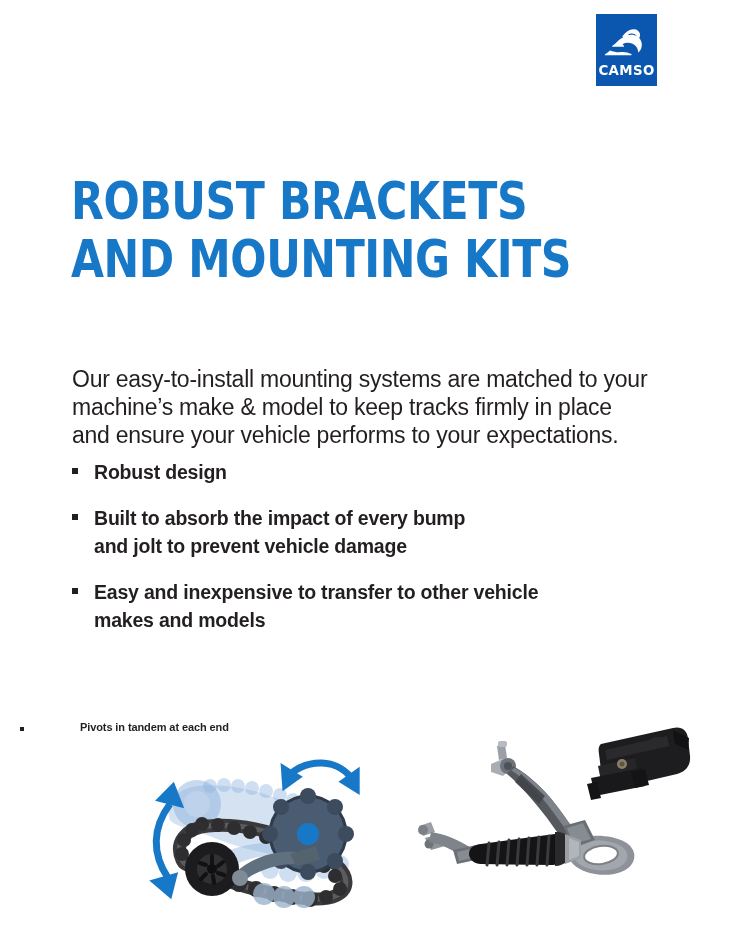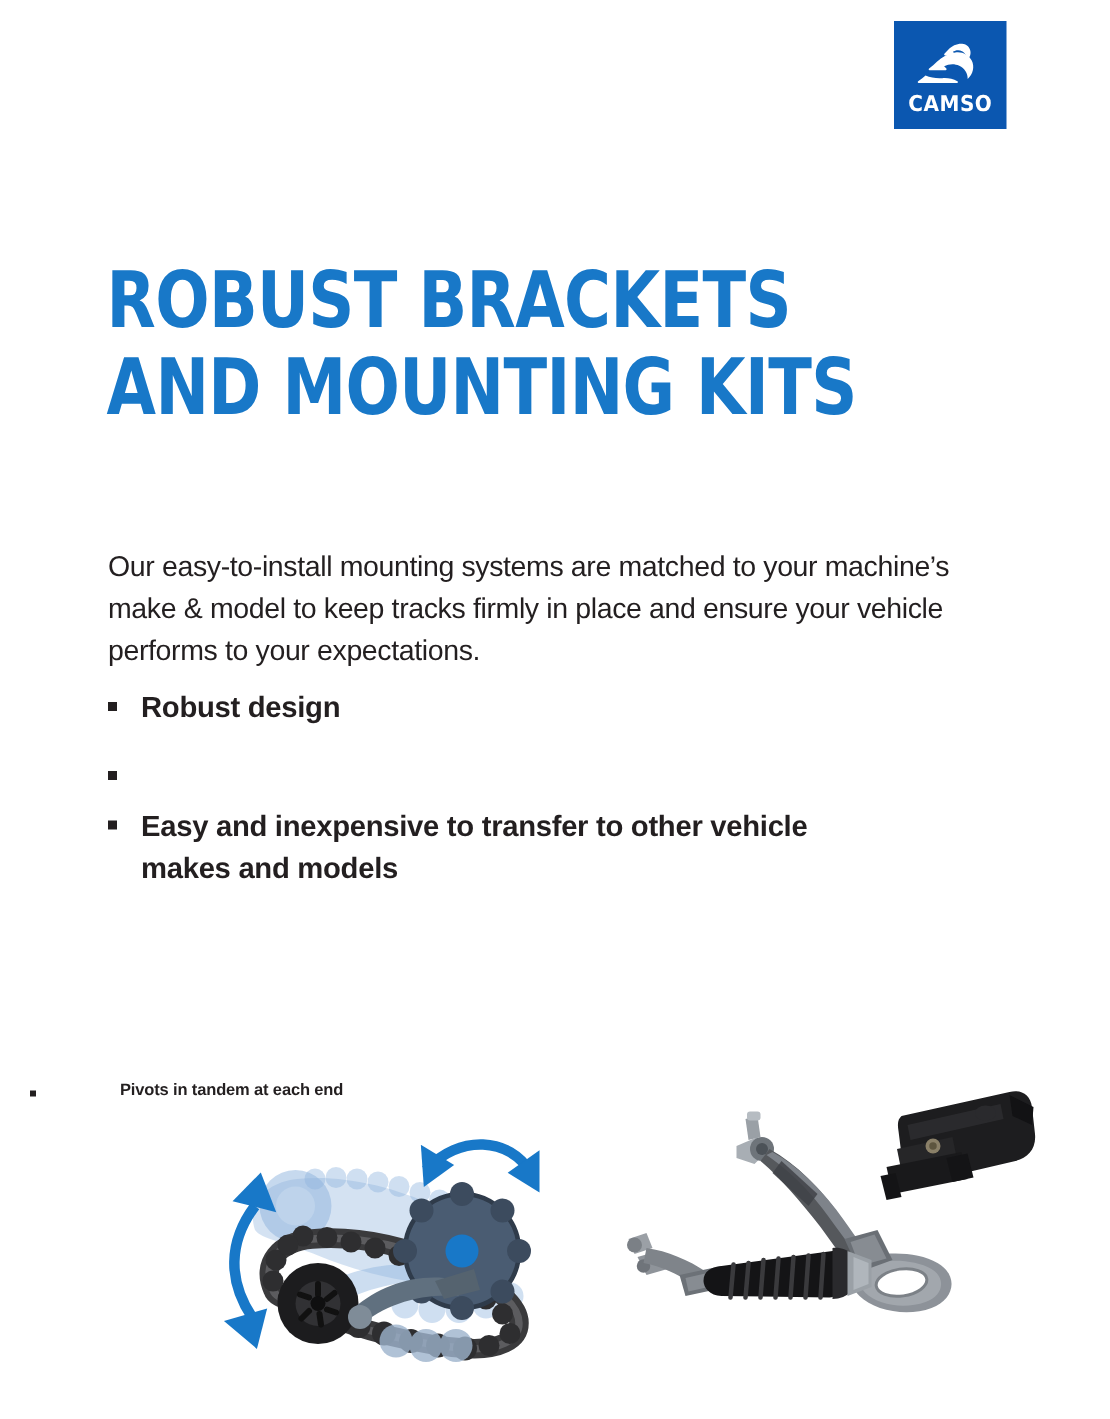--- a/index.html
+++ b/index.html
@@ -17,21 +17,21 @@
   }
 
   
   .logo-stack {
     position: absolute;
     left: 596px;
     top: 14px;
     width: 75px;
   }
   .logo-box {
-    width: 75px;
+    width: 61px;
     background: #0b57b0;
     box-sizing: border-box;
     display: flex;
     flex-direction: column;
     align-items: center;
     justify-content: center;
   }
   .logo-box-camso {
     height: 72px;
     padding-top: 6px;
@@ -81,21 +81,21 @@
     transform-origin: left top;
     white-space: pre;
   }
 
   
   .intro {
     position: absolute;
     left: 72px;
     top: 365px;
     width: 580px;
-    font-size: 19px;
+    font-size: 23px;
     line-height: 28px;
     color: #231f20;
     letter-spacing: -0.25px;
   }
 
   
   .features {
     position: absolute;
     left: 72px;
     top: 458px;
@@ -187,20 +187,22 @@
 
 <div class="features">
 
   <div class="feature">
     <span class="sq"></span>
     <span class="txt">Robust design</span>
   </div>
 
   <div class="feature">
     <span class="sq"></span>
+    <span class="txt">Built to absorb the impact of every bump
+and jolt to prevent vehicle damage</span>
   </div>
 
 
   <div class="feature">
     <span class="sq"></span>
     <span class="txt">Easy and inexpensive to transfer to other vehicle
 makes and models</span>
   </div>
 
 </div>

